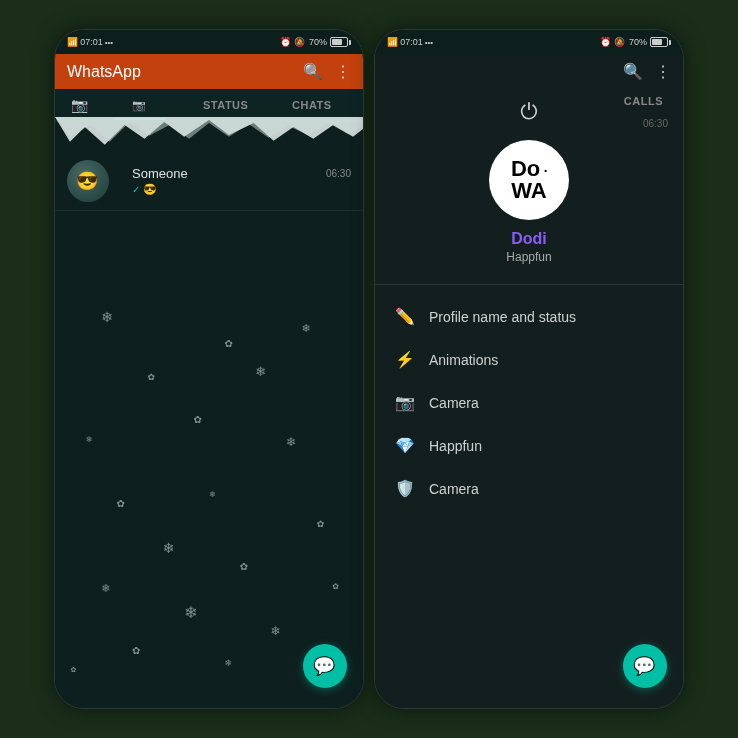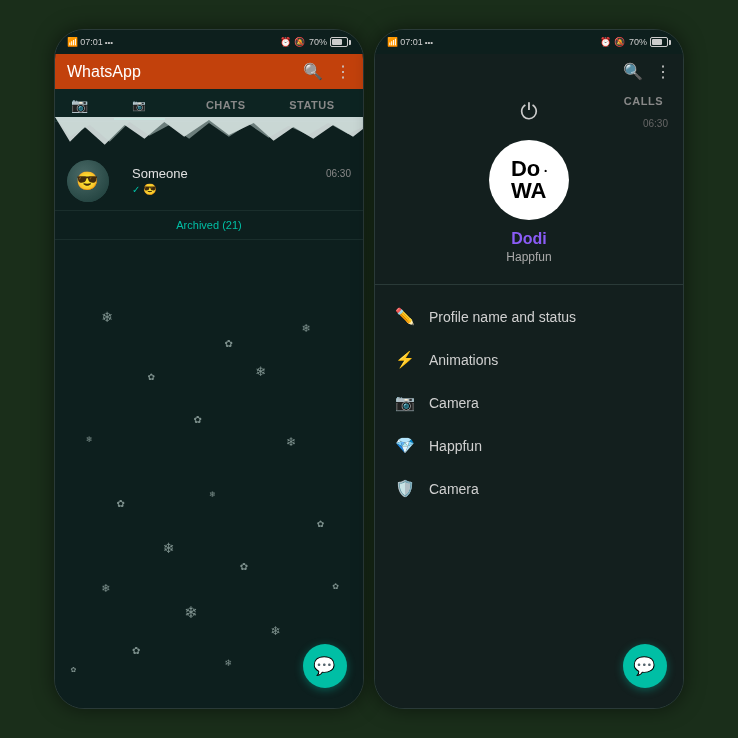--- a/index.html
+++ b/index.html
@@ -427,24 +427,24 @@
           <span class="header-icon">⋮</span>
         </div>
       </div>
 
       <div class="tabs">
         <div class="tab-camera">📷</div>
         <div class="tab active">
           <span>📷</span>
         </div>
         <div class="tab">
+          <span>STATUS</span>
+        </div>
+        <div class="tab">
           <span>CHATS</span>
-        </div>
-        <div class="tab">
-          <span>STATUS</span>
         </div>
       </div>
 
       <div class="ice-top">
         <svg class="ice-svg" viewBox="0 0 310 30" xmlns="http://www.w3.org/2000/svg">
           <path d="M0,0 L15,25 L30,10 L50,28 L70,8 L90,22 L110,5 L130,20 L155,3 L175,18 L200,6 L220,24 L240,10 L260,22 L280,8 L300,20 L310,12 L310,0 Z" fill="#e8f0ef" opacity="0.85"></path>
           <path d="M0,0 L15,20 L35,8 L55,25 L75,5 L95,19 L115,8 L135,22 L155,6 L175,20 L195,7 L215,21 L235,9 L255,18 L275,6 L295,17 L310,10 L310,0 Z" fill="#ccddd9" opacity="0.5"></path>
         </svg>
       </div>
 
@@ -457,21 +457,20 @@
             <div class="chat-top">
               <span class="chat-name">Someone</span>
               <span class="chat-time">06:30</span>
             </div>
             <div class="chat-preview">
               <span class="check-icon">✓</span>
               <span>😎</span>
             </div>
           </div>
         </div>
-        <div class="archived">Archived (21)</div>
       </div>
 
       <div class="snow-area" id="snow-area-left">
       <span class="snowflake" style="left: 15%; top: 5%; font-size: 14px;">❄</span>
           <span class="snowflake" style="left: 55%; top: 12%; font-size: 10px;">✿</span>
           <span class="snowflake" style="left: 80%; top: 8%; font-size: 11px;">❄</span>
           <span class="snowflake" style="left: 30%; top: 20%; font-size: 9px;">✿</span>
           <span class="snowflake" style="left: 65%; top: 18%; font-size: 13px;">❄</span>
           <span class="snowflake" style="left: 45%; top: 30%; font-size: 10px;">✿</span>
           <span class="snowflake" style="left: 10%; top: 35%; font-size: 8px;">❄</span>
@@ -535,21 +534,21 @@
         <span class="power-icon">⏻</span>
       </div>
 
       <div class="profile-section">
         <div class="profile-logo">
           <div class="logo-inner">
             <div style="display:flex; align-items:center; justify-content:center; gap:4px;">
               <span class="logo-text-do">Do</span>
               <span style="font-size:8px; font-weight:900; vertical-align:top; margin-top:4px;">•</span>
             </div>
-            <div style="display:flex; align-items:center; ">
+            <div style="display:flex; align-items:center; justify-content:center;">
               <span class="logo-text-wa">WA</span>
             </div>
           </div>
         </div>
         <span class="profile-name">Dodi</span>
         <span class="profile-status">Happfun</span>
       </div>
 
       <div class="settings-divider"></div>
 

